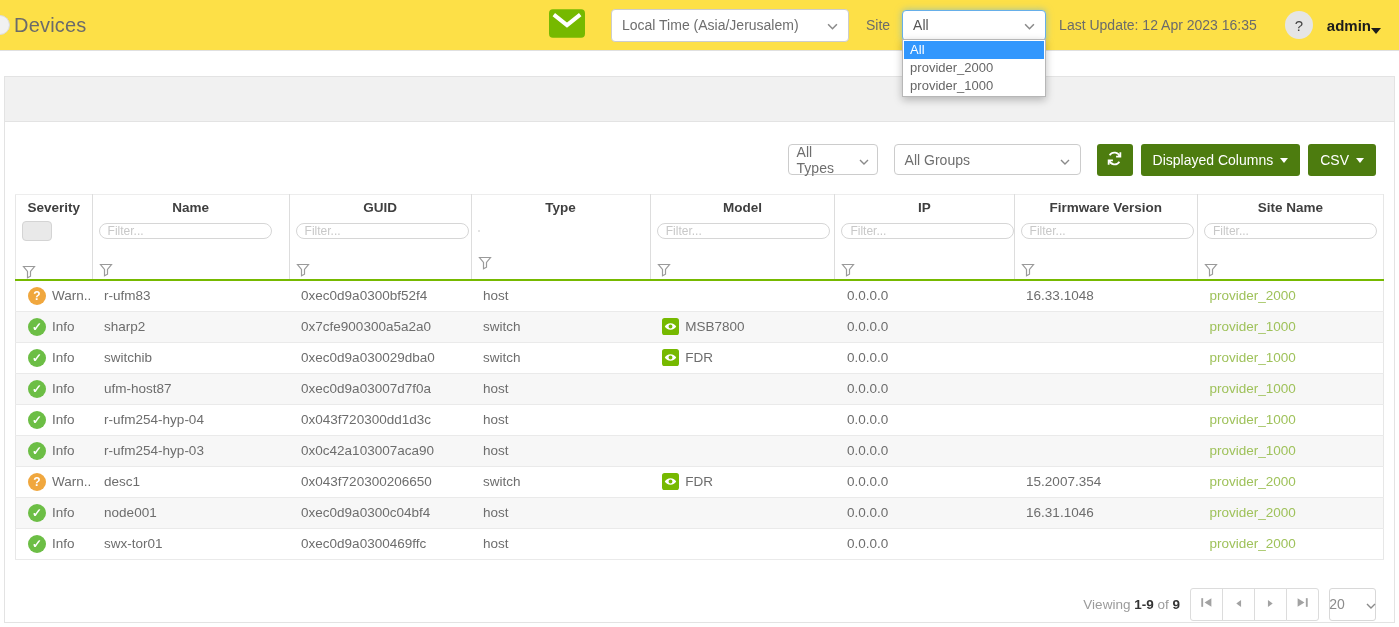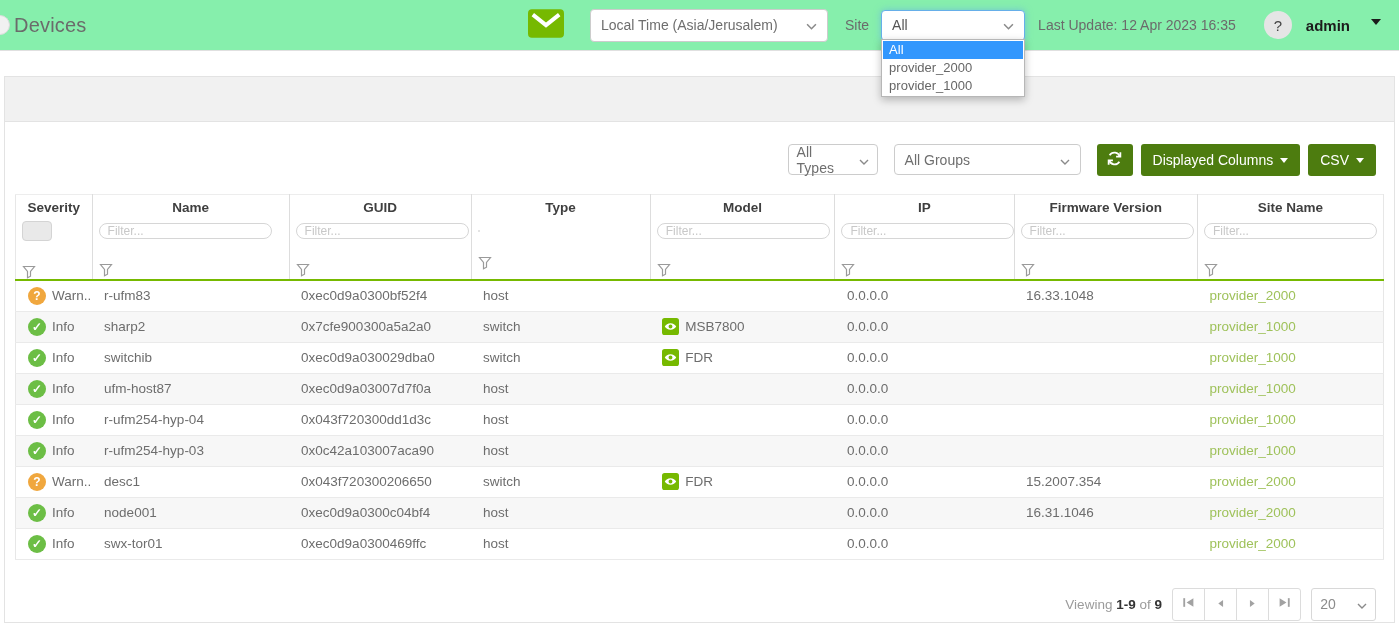--- a/index.html
+++ b/index.html
@@ -1,20 +1,20 @@
 <!DOCTYPE html>
 <html><head>
 <meta charset="utf-8">
 <style>
   * { box-sizing: border-box; margin: 0; padding: 0; }
   html,body { width:1399px; height:627px; background:#fff; overflow:hidden;
     font-family:"Liberation Sans", sans-serif; }
 
   
-  .topbar { position:relative; height:51px; background:#86efac;
+  .topbar { position:relative; height:51px; background:#fde047;
     border-bottom:1px solid #e0e0e0; display:flex; align-items:center; }
   .edge-circle { position:absolute; left:-10px; top:15px; width:20px; height:20px;
     border-radius:50%; background:#f1f1f1; border:1px solid #dcdcdc; }
   .page-title { font-size:20px; color:#6b6b6b; margin-left:14px; letter-spacing:.2px; }
   .topbar-spacer { flex:1; }
   .mail-btn { width:36px; height:30px; border:none; background:transparent; cursor:pointer;
     margin-right:26px; display:flex; align-items:center; justify-content:center; }
   .sel { background:#fff; border:1px solid #ccc; border-radius:4px; color:#6e6e6e;
     font-size:14px; display:flex; align-items:center; justify-content:space-between;
     padding:0 10px; cursor:pointer; }
@@ -25,21 +25,21 @@
     box-shadow:0 0 7px rgba(102,175,233,.65); color:#555; }
   .site-menu { position:absolute; top:29px; left:0; width:144px; background:#fff;
     border:1px solid #b7b7b7; box-shadow:0 3px 8px rgba(0,0,0,.25); z-index:20; padding:1px; }
   .site-menu .opt { font-size:13px; color:#666; height:18px; line-height:18px; padding:0 6px;
     cursor:pointer; white-space:nowrap; }
   .site-menu .opt.selected { background:#3297fd; color:#fff; }
   .last-update { color:#6b6b6b; font-size:14px; margin-right:28px; white-space:nowrap; }
   .help-circle { width:28px; height:28px; border-radius:50%; background:#e5e5e5;
     color:#444; font-size:15px; display:flex; align-items:center; justify-content:center;
     margin-right:14px; cursor:pointer; }
-  .admin { display:flex; align-items:flex-start; gap:21px; font-size:15px; color:#1c1c1c;
+  .admin { display:flex; align-items:flex-end; gap:0; font-size:15px; color:#1c1c1c;
     font-weight:bold; margin-right:18px; cursor:pointer; }
   .caret-dark { width:0; height:0; border-left:5px solid transparent;
     border-right:5px solid transparent; border-top:6px solid #1c1c1c; margin-top:2px; }
   .chev { flex:none; margin-left:8px; }
 
   
   .panel { position:absolute; left:4px; right:4px; top:76px; height:547px;
     border:1px solid #e3e3e3; background:#fff; }
   .panel-header { height:45px; background:#f1f1f1; border-bottom:1px solid #e3e3e3; }
   .panel-body { position:relative; height:500px; }
@@ -93,21 +93,21 @@
   .table-footer { display:flex; justify-content:flex-end; align-items:center;
     margin:28px 18px 0 0; gap:0; }
   .viewing { font-size:13.5px; color:#9b9b9b; margin-right:10px; white-space:nowrap; }
   .viewing b { color:#333; }
   .pager { display:flex; }
   .pg-btn { width:33px; height:33px; background:#fff; border:1px solid #dcdcdc;
     display:flex; align-items:center; justify-content:center; cursor:pointer;
     margin-left:-1px; }
   .pg-btn:first-child { margin-left:0; border-radius:3px 0 0 3px; }
   .pg-btn:last-child { border-radius:0 3px 3px 0; }
-  .page-size { width:65px; height:33px; margin-left:10px; border:1px solid #d8d8d8;
+  .page-size { width:47px; height:33px; margin-left:10px; border:1px solid #d8d8d8;
     border-radius:3px; display:flex; align-items:center; justify-content:center; gap:21px;
     font-size:14px; color:#8c8c8c; cursor:pointer; background:#fff; }
 </style>
 </head>
 <body>
 
 <div class="topbar">
   <div class="edge-circle"></div>
   <div class="page-title">Devices</div>
   <div class="topbar-spacer"></div>

